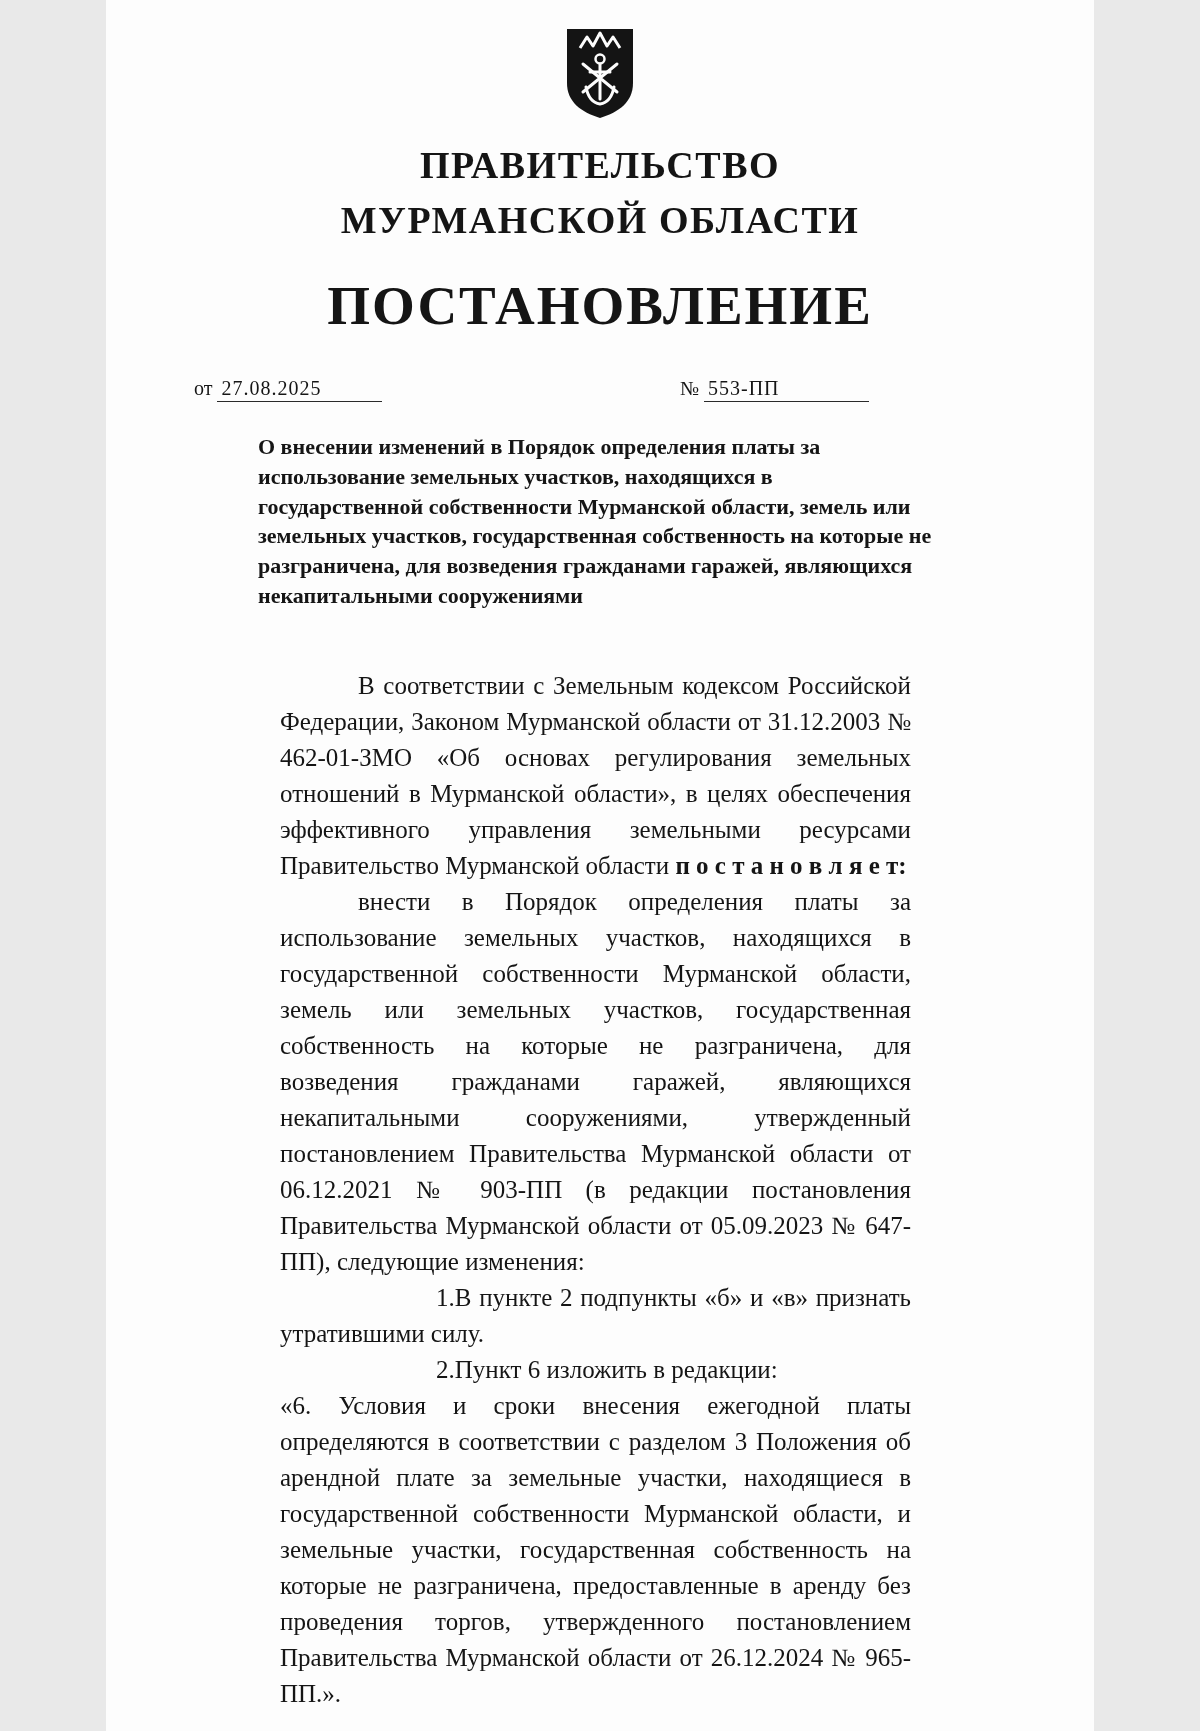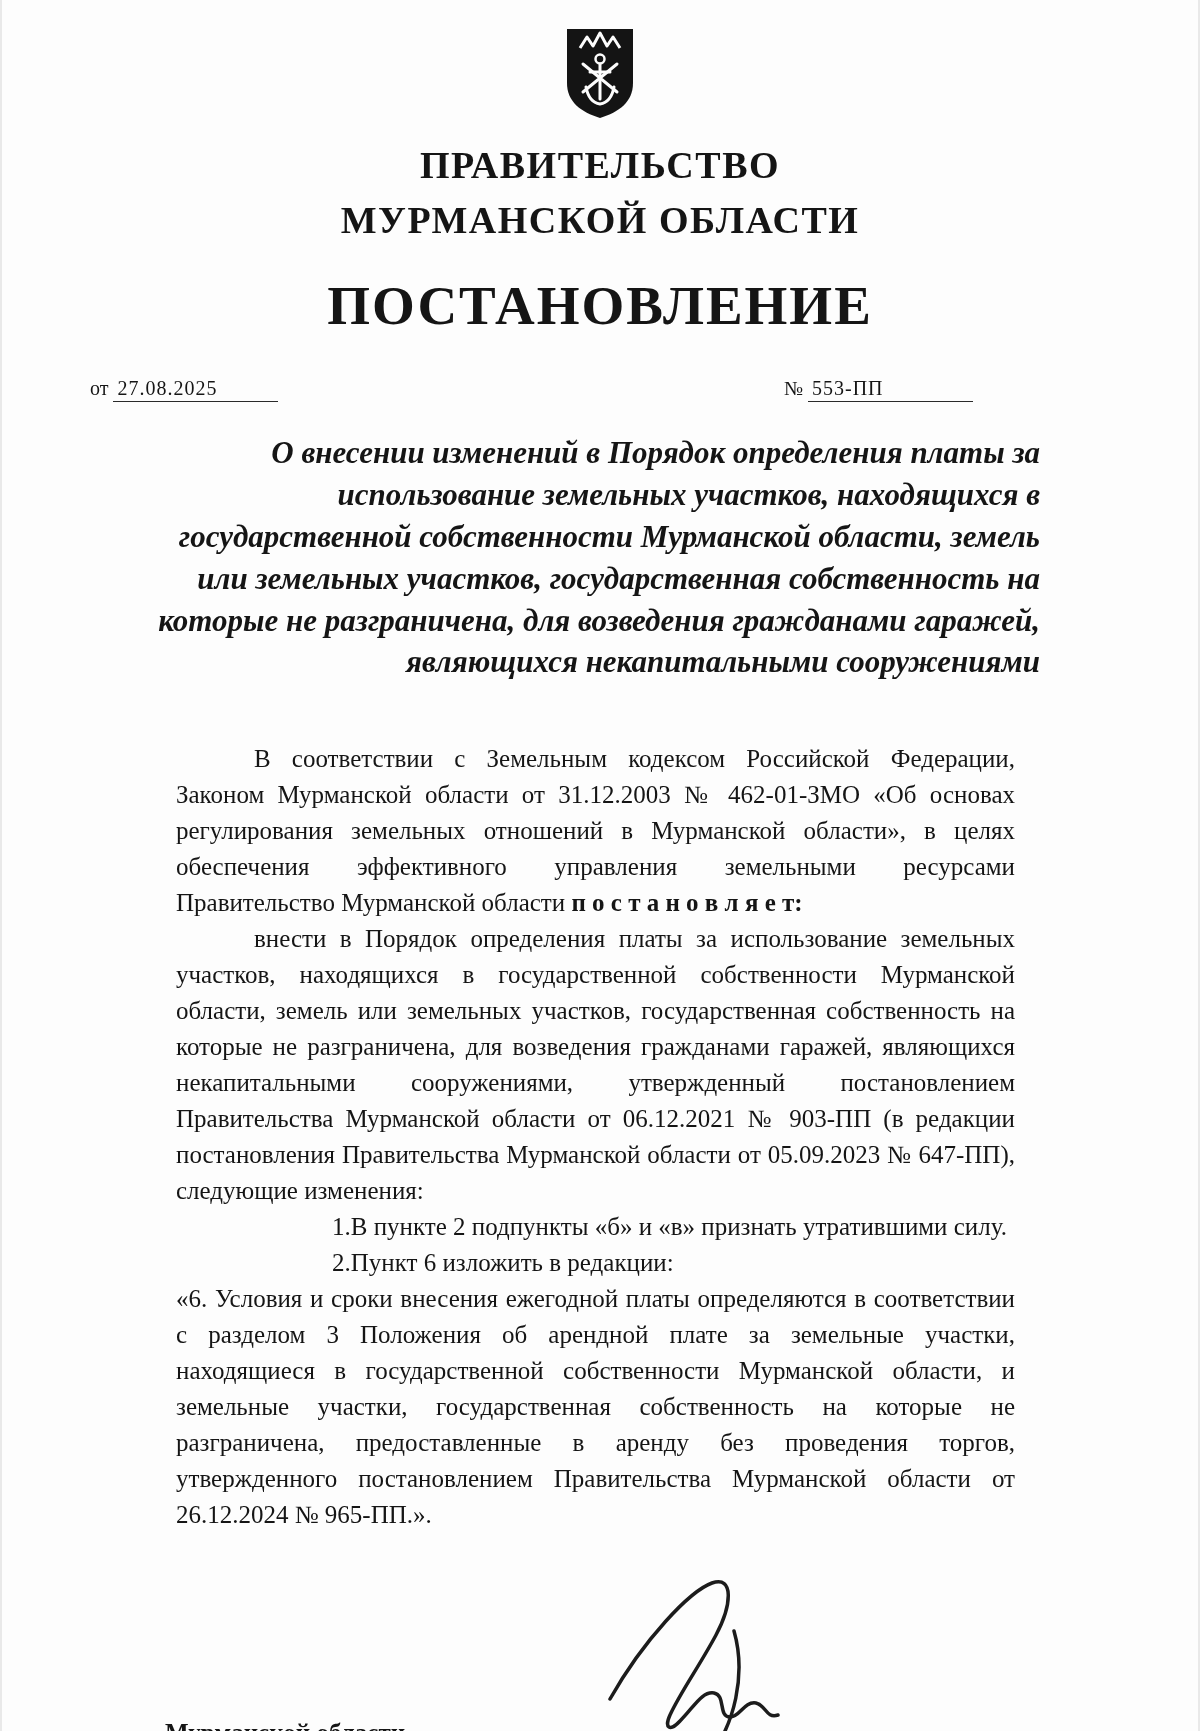--- a/index.html
+++ b/index.html
@@ -1,20 +1,20 @@
 <!DOCTYPE html>
 <html><head>
 <meta charset="utf-8">
 <style>
   * { margin: 0; padding: 0; box-sizing: border-box; }
   html, body { background: #e9e9e9; }
   body { font-family: "Liberation Serif", serif; color: #151515; }
   .page {
     position: relative;
-    width: 1196px;
+    width: 988px;
     height: 1731px;
     margin: 0 auto;
     background: #fdfdfd;
     overflow: hidden;
   }
   .emblem-wrap {
     padding-top: 26px;
     display: flex;
     justify-content: center;
   }
@@ -48,25 +48,24 @@
     letter-spacing: 1px;
   }
   .city {
     text-align: center;
     font-size: 23px;
     margin-top: 8px;
     margin-right: 120px;
   }
   .doc-title {
     margin: 30px 158px 0 152px;
-    text-align: right;
-    font-size: 31px;
+    text-align: left;
+    font-size: 22px;
     font-weight: 700;
     line-height: 1.35;
-    font-style: italic;
   }
   .doc-body {
     margin: 58px 183px 0 150px;
     font-size: 25px;
     line-height: 1.44;
     text-align: justify;
   }
   .doc-body p { text-align: justify; margin-left: 24px; }
   p.indent { text-indent: 78px; }
   p.no-indent { text-indent: 0; }

